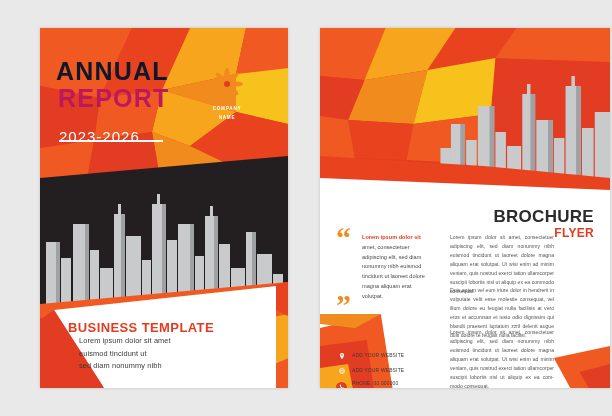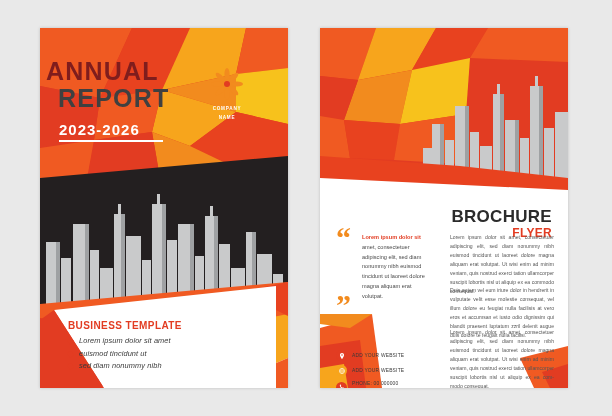--- a/index.html
+++ b/index.html
@@ -11,62 +11,62 @@
   }
   .stage{position:relative;width:612px;height:416px;}
 
   
   .page{
     position:absolute;top:28px;width:248px;height:360px;
     background:#ffffff;overflow:hidden;
     box-shadow:0 0 3px rgba(0,0,0,.18);
   }
   #page-left{left:40px;}
-  #page-right{left:320px;}
+  #page-right{left:320px;padding-left:42px;}
 
   .poly-wrap{position:absolute;inset:0;}
   .poly-wrap svg{display:block;width:100%;height:100%;}
 
   
   .ttl-annual{
-    position:absolute;left:6px;top:30px;
+    position:absolute;left:16px;top:30px;
     font-size:25px;font-weight:bold;letter-spacing:1.2px;
-    color:#7f1d1d;line-height:1.05;
+    color:#0f172a;line-height:1.05;
   }
   .ttl-report{
     position:absolute;left:18px;top:57px;
     font-size:25px;font-weight:bold;letter-spacing:1.2px;
-    color:#404040;line-height:1.05;
+    color:#be185d;line-height:1.05;
   }
   .ttl-years{
-    position:absolute;left:19px;top:93px;
-    font-size:15px;font-weight:bold;letter-spacing:1px;
+    position:absolute;left:19px;top:100px;
+    font-size:15px;font-weight:normal;letter-spacing:1px;
     color:#ffffff;
   }
   .rule-years{
     position:absolute;left:19px;top:112px;width:104px;height:2px;background:#ffffff;
   }
 
   .logo-badge{
     position:absolute;left:158px;top:40px;width:58px;height:58px;
     text-align:center;
   }
   .logo-badge .flower{display:block;margin:0 auto;}
   .logo-badge .cname{
     margin-top:2px;font-size:4.6px;font-weight:bold;color:#ffffff;
     letter-spacing:.8px;line-height:1.5;
   }
 
   .biz-head{
     position:absolute;left:28px;top:292px;
-    font-size:10px;font-weight:bold;color:#e23c22;letter-spacing:.4px;
+    font-size:13px;font-weight:bold;color:#e23c22;letter-spacing:.4px;
   }
   .biz-list{
     position:absolute;left:28px;top:308px;width:180px;
-    margin:0;padding:0;list-style:none;font-style:italic;
+    margin:0;padding:0;list-style:none;
   }
   .biz-list li{
     position:relative;padding-left:11px;margin-bottom:3.5px;
     font-size:7.4px;color:#3a3a3a;letter-spacing:.1px;
   }
   .biz-list li:before{
     content:"";position:absolute;left:0;top:2px;
     width:5px;height:6px;background:#e23c22;
     border-radius:50% 50% 50% 0;transform:rotate(-45deg);
   }

